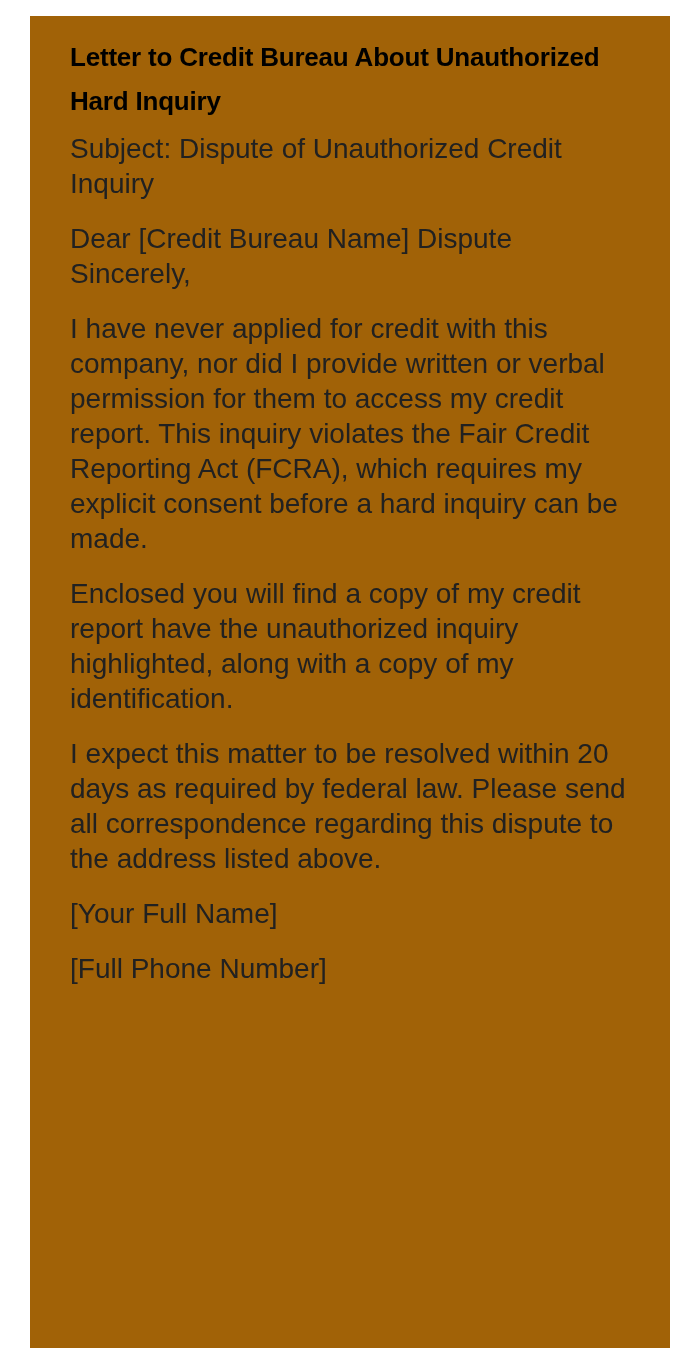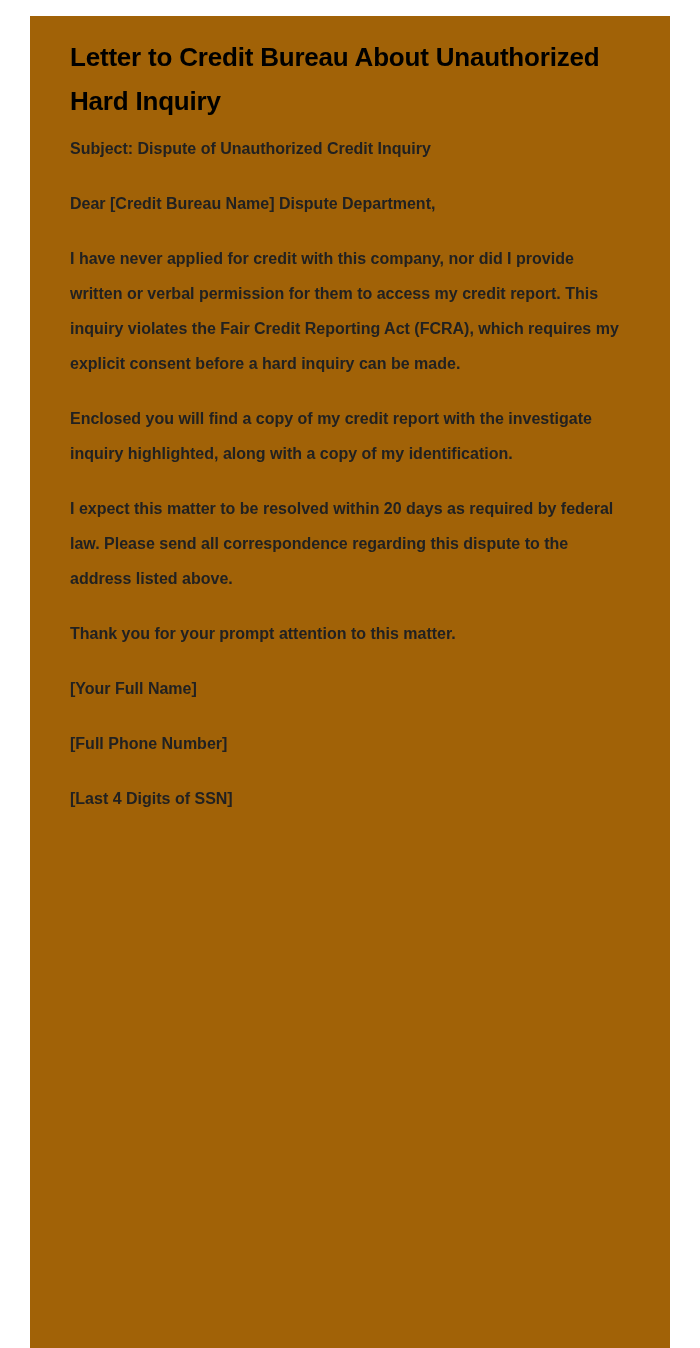--- a/index.html
+++ b/index.html
@@ -18,52 +18,50 @@
   }
   .doc-title {
     font-size: 26px;
     font-weight: 700;
     line-height: 44px;
     letter-spacing: -0.2px;
     color: #000000;
     margin: 0 0 8px 0;
   }
   .doc-par {
-    font-size: 16px;
-    font-weight: 700;
+    font-size: 28px;
+    font-weight: 400;
     line-height: 35px;
     color: #212121;
     margin: 0 0 20px 0;
   }
   .doc-par:last-child {
     margin-bottom: 0;
   }
 </style>
 </head>
 <body>
 
 <div class="page">
 
   <h1 class="doc-title">Letter to Credit Bureau About Unauthorized Hard Inquiry</h1>
 
   <p class="doc-par">Subject: Dispute of Unauthorized Credit Inquiry</p>
 
-  <p class="doc-par">Dear [Credit Bureau Name] Dispute Department,</p>
+  <p class="doc-par">Dear [Credit Bureau Name] Dispute Sincerely,</p>
 
 
   <p class="doc-par">I have never applied for credit with this company, nor did I provide written or verbal permission for them to access my credit report. This inquiry violates the Fair Credit Reporting Act (FCRA), which requires my explicit consent before a hard inquiry can be made.</p>
 
 
-  <p class="doc-par">Enclosed you will find a copy of my credit report with the investigate inquiry highlighted, along with a copy of my identification.</p>
+  <p class="doc-par">Enclosed you will find a copy of my credit report have the unauthorized inquiry highlighted, along with a copy of my identification.</p>
 
   <p class="doc-par">I expect this matter to be resolved within 20 days as required by federal law. Please send all correspondence regarding this dispute to the address listed above.</p>
 
-  <p class="doc-par">Thank you for your prompt attention to this matter.</p>
 
 
   <p class="doc-par">[Your Full Name]</p>
 
 
   <p class="doc-par">[Full Phone Number]</p>
 
-  <p class="doc-par">[Last 4 Digits of SSN]</p>
 
 </div>
 
 </body></html>

